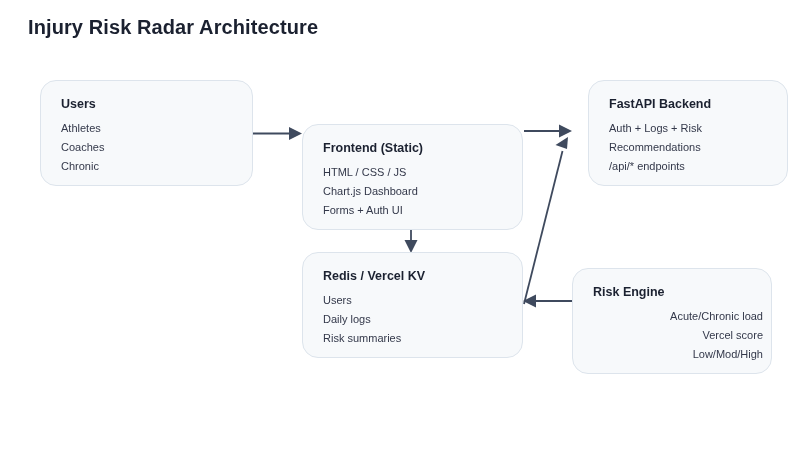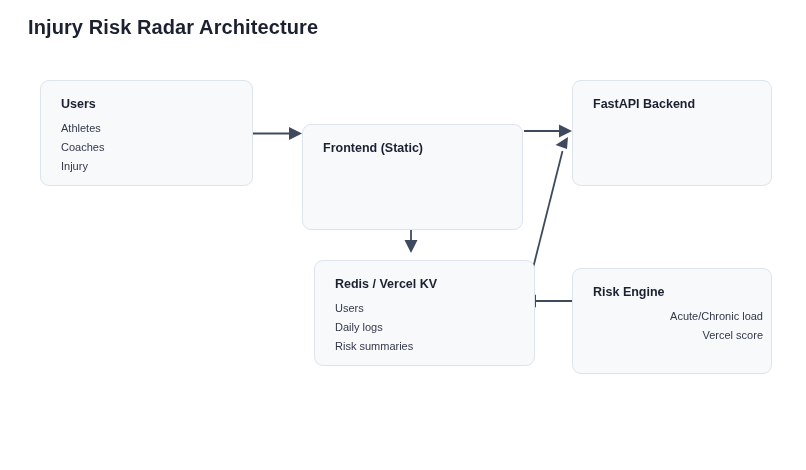--- a/index.html
+++ b/index.html
@@ -31,21 +31,21 @@
     font-weight: bold;
     color: #1b2130;
     letter-spacing: 0.1px;
     white-space: nowrap;
   }
   .node {
     position: absolute;
     box-sizing: border-box;
     background: #f7f9fb;
     border: 1px solid #dde4ec;
-    border-radius: 9px;
+    border-radius: 16px;
     padding: 0;
   }
   .node-title {
     position: absolute;
     left: 20px;
     top: 16px;
     font-size: 12.5px;
     font-weight: bold;
     color: #1b2130;
     white-space: nowrap;
@@ -113,42 +113,53 @@
       <line class="edge-line" x1="524" y1="304" x2="562.5" y2="151"></line>
       <polygon class="arrow-head" points="568,137 555.5,145 567,149"></polygon>
     </g>
   </svg>
 
   <div class="node" style="left:40px; top:80px; width:213px; height:106px;">
     <div class="node-title">Users</div>
     <div class="node-lines">
       <div class="node-line">Athletes</div>
       <div class="node-line">Coaches</div>
-      <div class="node-line">Injury</div>
+      <div class="node-line">Chronic</div>
     </div>
   </div>
 
   <div class="node" style="left:302px; top:80px; width:221px; height:106px;margin-top:44px;">
     <div class="node-title">Frontend (Static)</div>
+    <div class="node-lines">
+      <div class="node-line">HTML / CSS / JS</div>
+      <div class="node-line">Chart.js Dashboard</div>
+      <div class="node-line">Forms + Auth UI</div>
+    </div>
   </div>
 
-  <div class="node" style="left:572px; top:80px; width:200px; height:106px;">
+  <div class="node" style="left:588px; top:80px; width:200px; height:106px;">
     <div class="node-title">FastAPI Backend</div>
+    <div class="node-lines">
+      <div class="node-line">Auth + Logs + Risk</div>
+      <div class="node-line">Recommendations</div>
+      <div class="node-line">/api/* endpoints</div>
+    </div>
   </div>
 
-  <div class="node" style="left:302px; top:260px; width:221px; height:106px;margin-left:12px;">
+  <div class="node" style="left:302px; top:252px; width:221px; height:106px;">
     <div class="node-title">Redis / Vercel KV</div>
     <div class="node-lines">
       <div class="node-line">Users</div>
       <div class="node-line">Daily logs</div>
       <div class="node-line">Risk summaries</div>
     </div>
   </div>
 
   <div class="node" style="left:572px; top:268px; width:200px; height:106px;text-align:right;">
     <div class="node-title">Risk Engine</div>
     <div class="node-lines">
       <div class="node-line">Acute/Chronic load</div>
       <div class="node-line">Vercel score</div>
+      <div class="node-line">Low/Mod/High</div>
     </div>
   </div>
 
 </div>
 
 </body></html>

